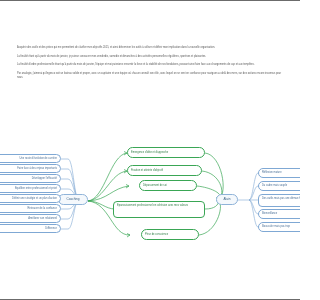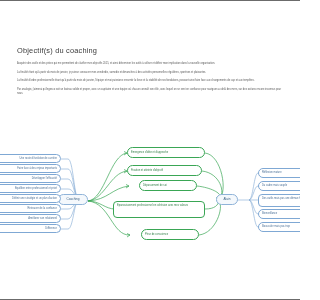--- a/index.html
+++ b/index.html
@@ -57,21 +57,20 @@
   .node.left{justify-content:flex-end;text-align:right;}
   .node.flat{border-radius:4px;}
 </style>
 </head>
 <body>
 
 <div class="top-rule"></div>
 <div class="bottom-rule"></div>
 
 <div class="doc">
-  <h1>Objectif(s) du coaching</h1>
   <p>Acquérir des outils et des pistes qui me permettent de clarifier mes objectifs 2015, et ainsi déterminer les outils à utiliser et définir mon implication dans la nouvelle organisation.</p>
   <p>La finalité étant qu'à partir du mois de janvier, je puisse consacrer mes vendredis, samedis et dimanches à des activités personnelles régulières, sportives et plaisantes.</p>
   <p>La finalité d'ordre professionnelle étant qu'à partir du mois de janvier, l'équipe et moi puissions ressentir la force et la stabilité de nos fondations, pouvant ainsi faire face aux changements de cap et aux tempêtes.</p>
   <p>Par analogie, j'aimerai qu'Ingesco soit un bateau solide et propre, avec un capitaine et une équipe où chacun connaît son rôle, avec lequel on se sent en confiance pour naviguer au delà des mers, sur des océans encore inconnus pour nous.</p>
 </div>
 
 <div class="map">
 
   <svg width="300" height="135" viewBox="0 0 300 135">
     <g fill="none" stroke="#3aa655" stroke-width=".7">

